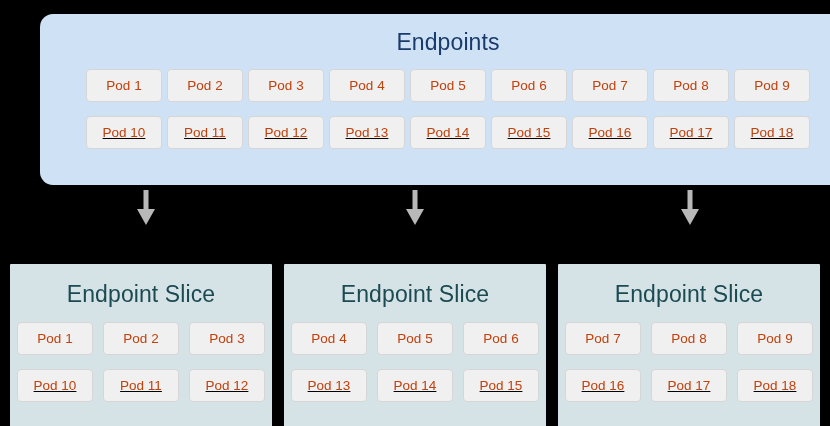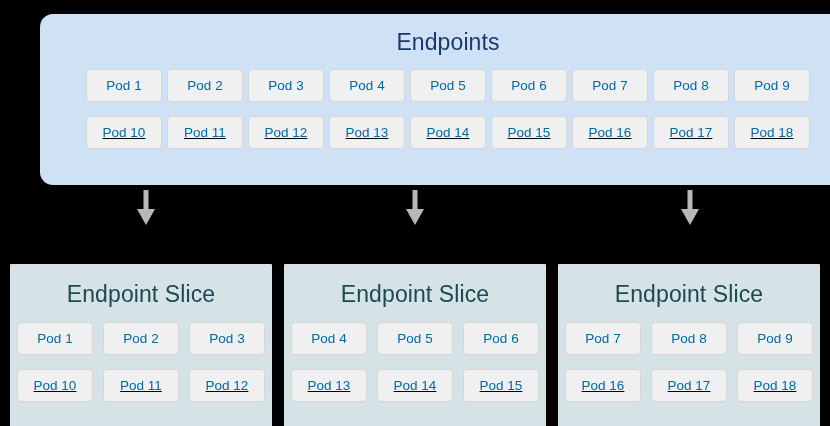--- a/index.html
+++ b/index.html
@@ -69,21 +69,21 @@
   .pod {
     width: 76px;
     height: 33px;
     background: #f0f0f0;
     border: 1px solid #d6d6d6;
     border-radius: 4px;
     display: flex;
     align-items: center;
     justify-content: center;
     font-size: 13.5px;
-    color: #0369a1;
+    color: #c2410c;
     box-sizing: border-box;
     flex: none;
   }
 
   
   .arrow {
     position: absolute;
     top: 190px;
     width: 30px;
     height: 36px;

